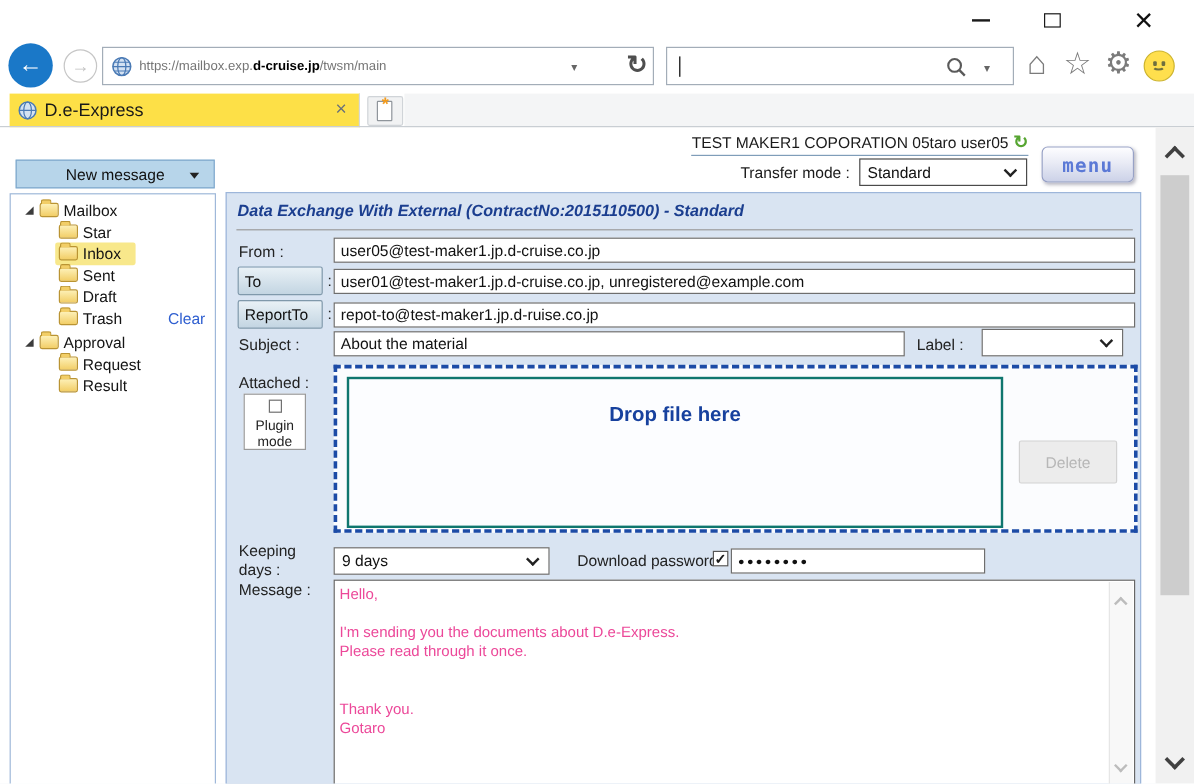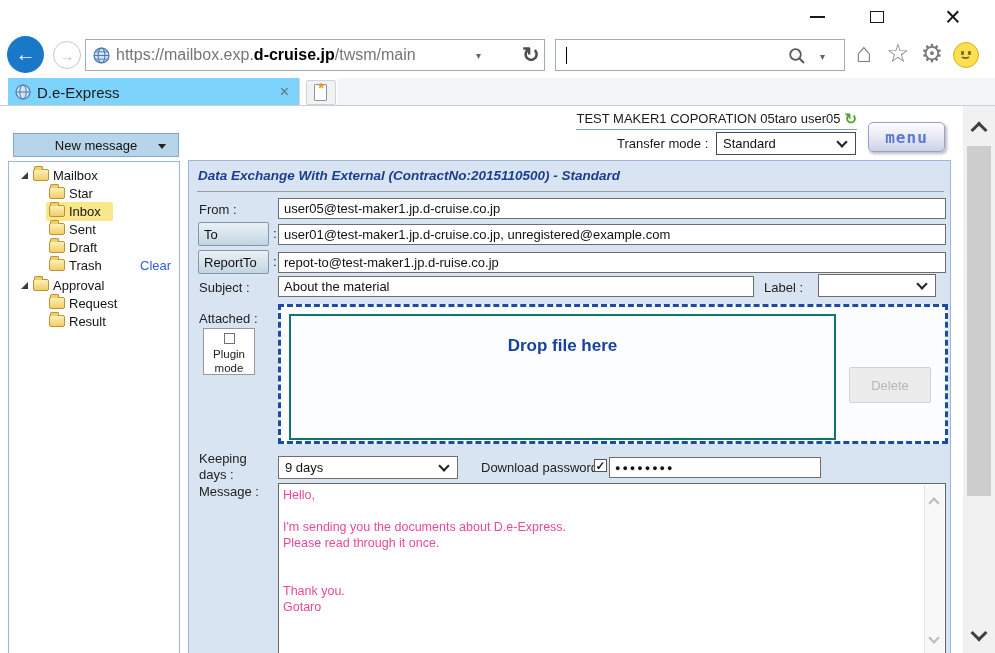--- a/index.html
+++ b/index.html
@@ -14,38 +14,38 @@
   .max-glyph { width:14px; height:12px; border:1.5px solid #1a1a1a; }
   .close-glyph { font-size:27px; font-weight:200; color:#111; line-height:20px; }
 
   
   .circle-btn { position:absolute; border-radius:50%; display:flex; align-items:center; justify-content:center; }
   #back-btn { left:7px; top:36px; width:37px; height:37px; background:#1a78c8; color:#fff; font-size:20px; font-weight:bold; }
   #fwd-btn { left:53px; top:41px; width:28px; height:28px; background:#fff; border:1.5px solid #c6c6c6; color:#c2c2c2; font-size:15px; font-weight:bold; }
   .bar-field { position:absolute; top:39px; height:32px; background:#fff; border:1px solid #a3adb8; display:flex; align-items:center; }
   #url-bar { left:85px; width:460px; padding-left:7px; }
   #search-bar { left:555px; width:290px; }
-  .url-text { font-size:16px; white-space:nowrap; margin-left:6px; }
+  .url-text { font-size:11px; white-space:nowrap; margin-left:6px; }
   .url-gray { color:#757575; } .url-dom { color:#000; font-weight:bold; }
   .mini-caret { font-size:10px; color:#666; }
   .lock-icon { position:relative; width:13px; height:10px; background:#5c5c5c; border-radius:1px; margin-top:6px; }
   .lock-icon::before { content:""; position:absolute; left:2px; top:-6px; width:9px; height:8px;
     border:2.5px solid #5c5c5c; border-bottom:none; border-radius:5px 5px 0 0; }
   .refresh-glyph { font-size:21px; color:#4e4e4e; font-weight:bold; line-height:21px; }
   .caret-bar { width:1px; height:17px; background:#000; margin-left:10px; }
   .toolbar-glyph { position:absolute; top:36px; width:30px; height:34px; display:flex; align-items:center; justify-content:center; color:#7b7b7b; cursor:pointer; }
   #smiley { position:absolute; left:953px; top:42px; width:26px; height:26px; border-radius:50%;
     background:#ffdf4d; border:1.5px solid #ccb32e; }
   #smiley .eye { position:absolute; top:8px; width:2.5px; height:4px; background:#6f6f3e; border-radius:1px; }
   #smiley .mouth { position:absolute; left:6px; top:8px; width:11px; height:8px;
     border:2px solid transparent; border-bottom:2px solid #6f6f3e; border-radius:50%; }
 
   
   #tabbar-rest { left:337px; top:78px; width:658px; height:28px; background:#f4f5f6; }
-  #tab { left:8px; top:78px; width:292px; height:28px; background:#7dd3fc; border-right:1px solid #d5d9dc; display:flex; align-items:center; }
+  #tab { left:8px; top:78px; width:292px; height:28px; background:#fde047; border-right:1px solid #d5d9dc; display:flex; align-items:center; }
   #tabbar-line { left:0; top:105px; width:995px; height:1px; background:#c9ced3; }
   .tab-title { font-size:15px; color:#1a1a1a; margin-left:6px; }
   .tab-close { margin-left:auto; margin-right:10px; color:#68707a; font-size:16px; cursor:pointer; }
   #newtab-btn { left:306px; top:80px; width:30px; height:25px; background:#f1f2f3; border:1px solid #d0d4d8; border-radius:2px; }
   .page-icon { position:absolute; left:7px; top:3px; width:13px; height:17px; background:#fff; border:1.5px solid #8f959b; border-radius:1px; }
   .newtab-star { position:absolute; right:2px; top:-2px; color:#f29b1d; font-size:15px; font-weight:bold; line-height:10px; }
 
   
   #account { top:111px; right:138px; border-bottom:1px solid #7f9db9; padding-bottom:3px;
     display:flex; align-items:center; gap:4px; font-size:13px; color:#1a1a1a; }

